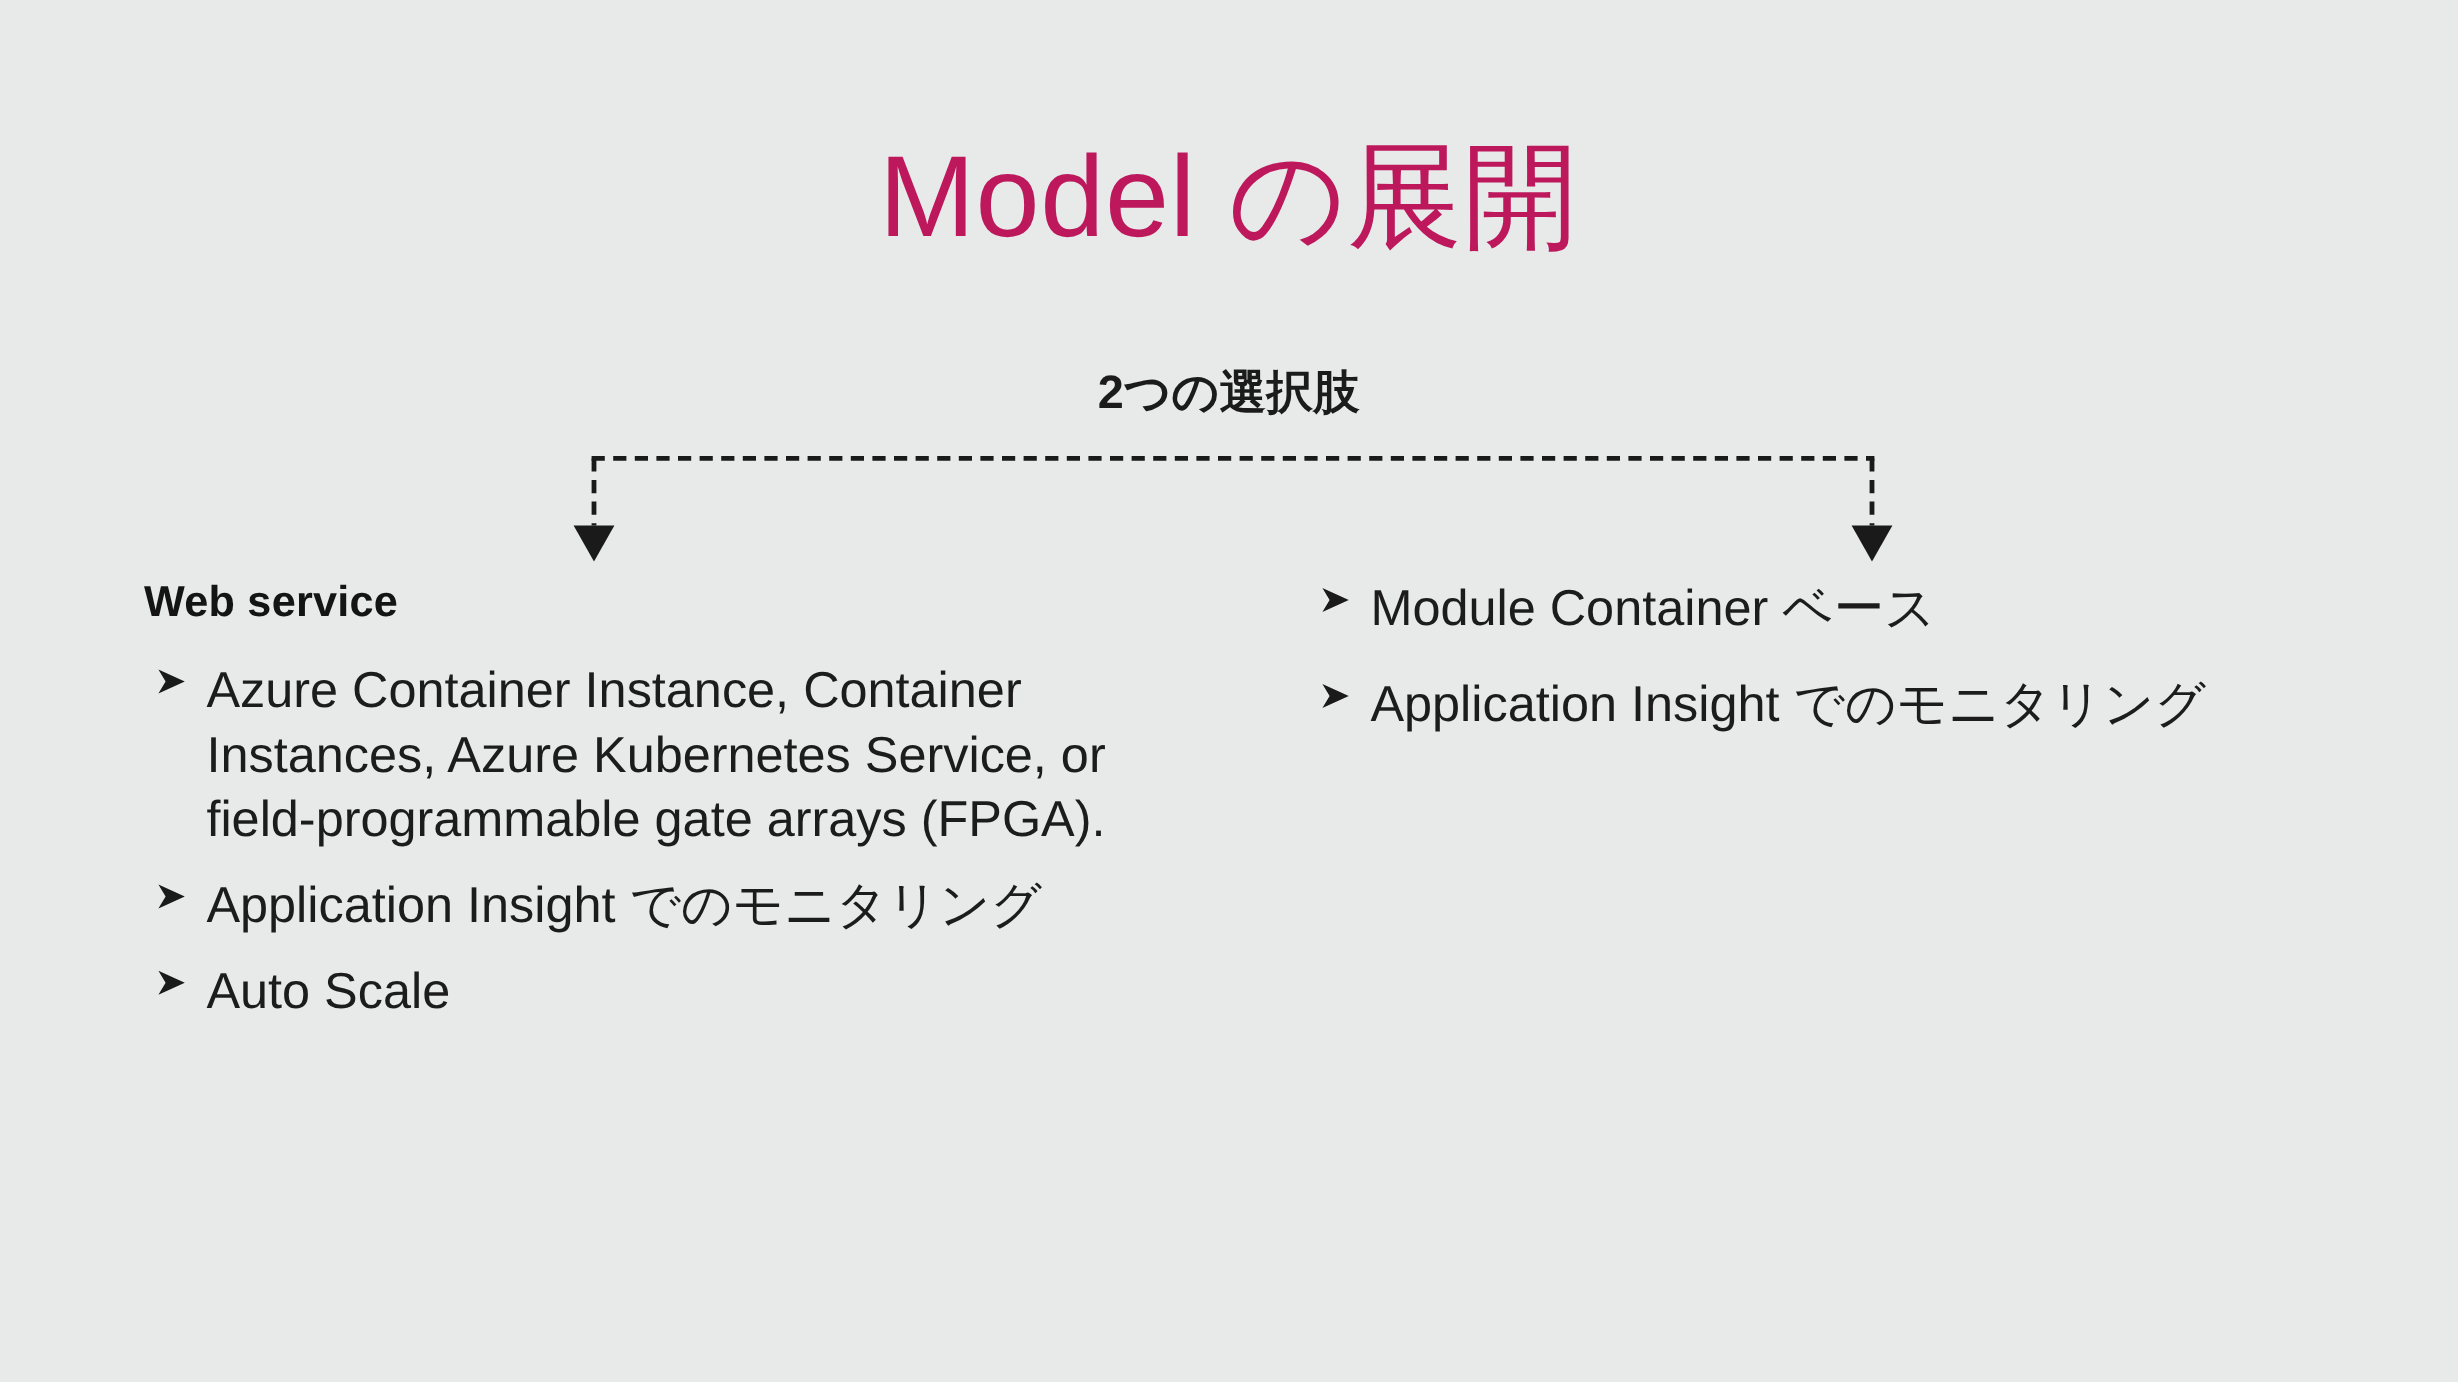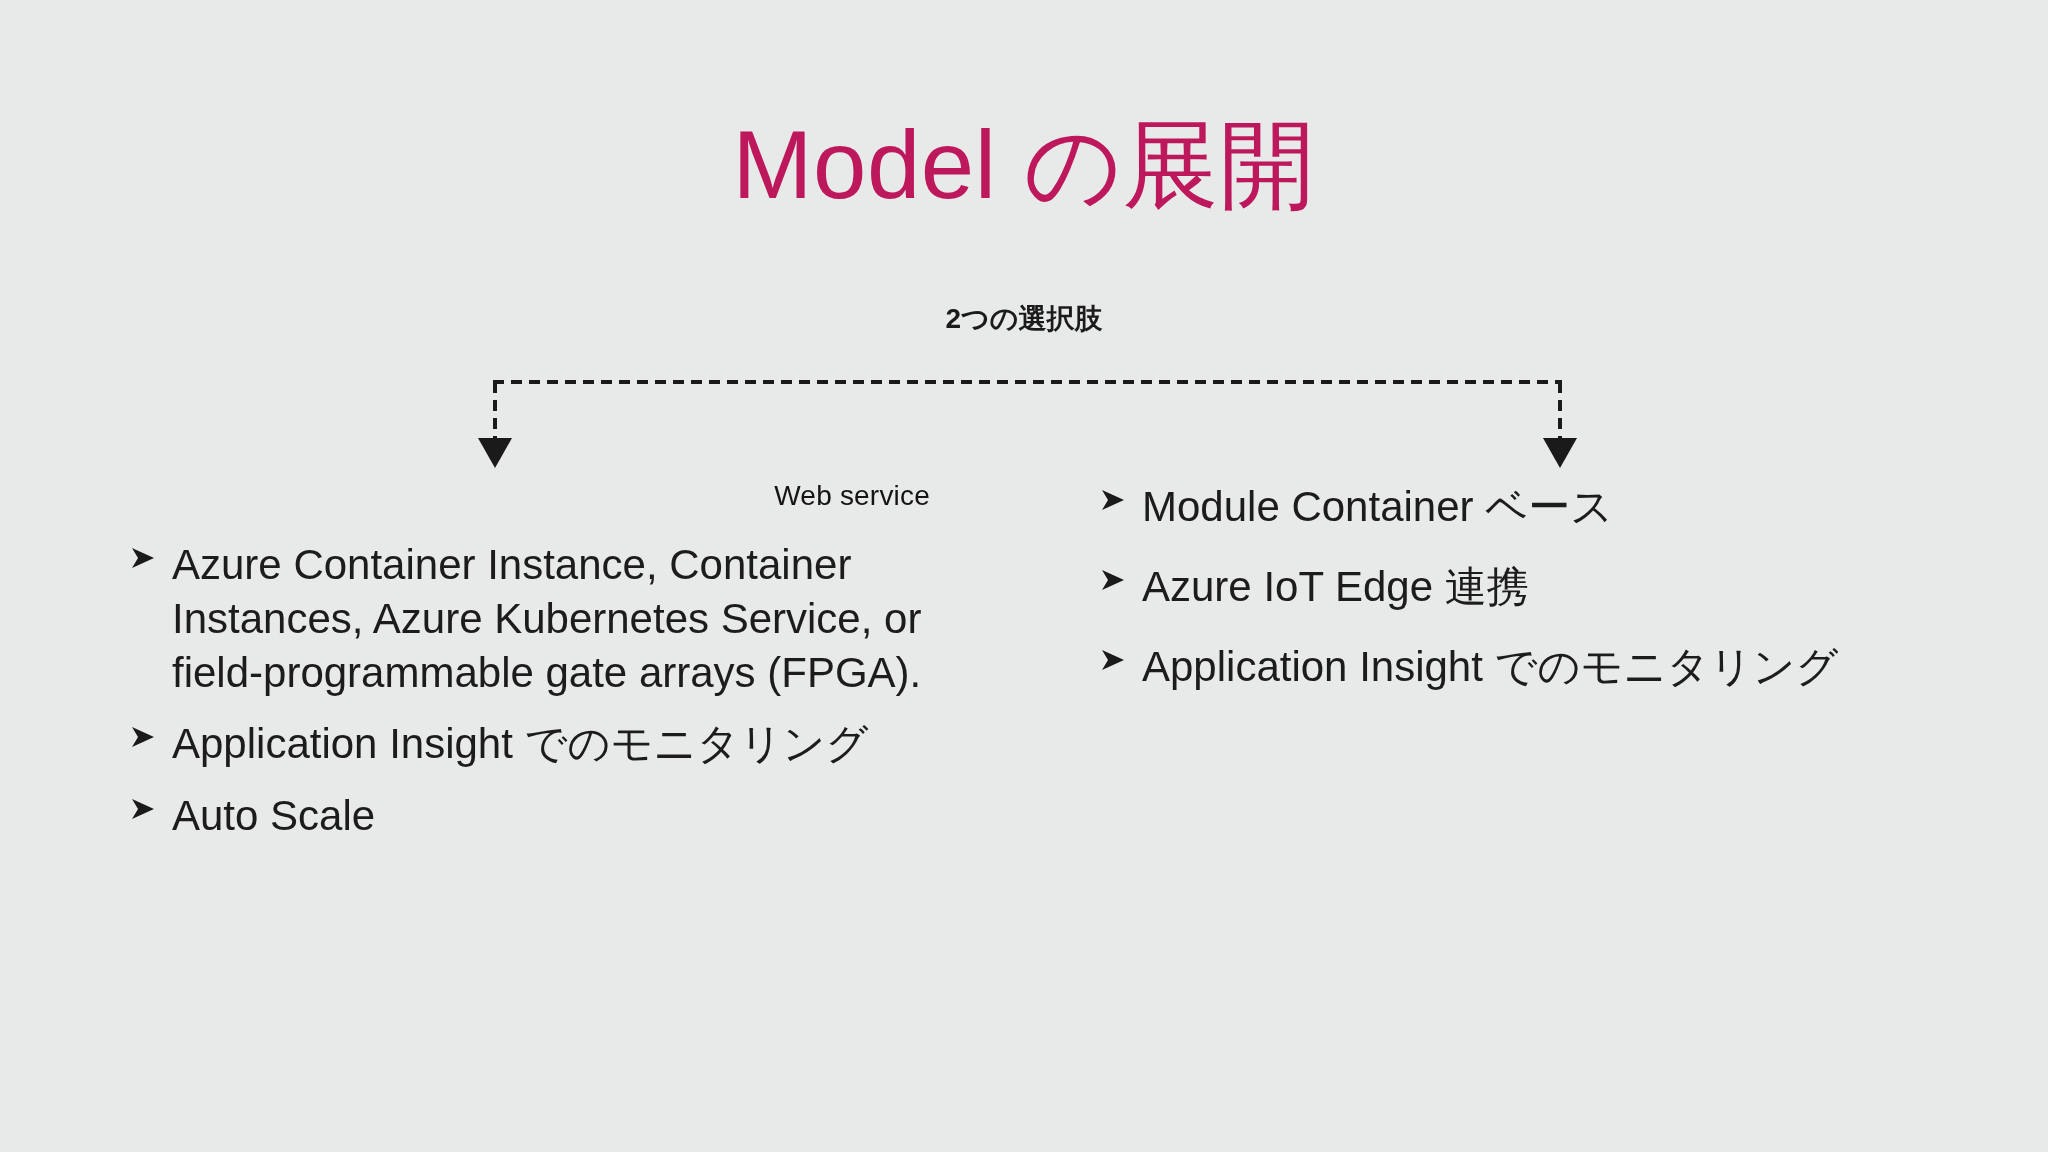--- a/index.html
+++ b/index.html
@@ -44,21 +44,21 @@
     white-space: nowrap;
   }
 
   
   #branch-label {
     position: absolute;
     left: 0;
     top: 300px;
     width: 2048px;
     text-align: center;
-    font-size: 28px;
+    font-size: 39px;
     font-weight: 600;
     color: #1b1b1b;
   }
 
   
   #bracket {
     position: absolute;
     left: 0;
     top: 360px;
     width: 2048px;
@@ -67,23 +67,23 @@
 
   
   .column {
     position: absolute;
     top: 480px;
   }
   #column-web  { left: 60px;   width: 870px; }
   #column-iot  { left: 1060px; width: 900px; }
 
   .col-heading {
-    font-size: 28px;
-    font-weight: 400;
-    text-align: right;
+    font-size: 36px;
+    font-weight: 700;
+    text-align: left;
     color: #141414;
     margin: 0 0 26px 0;
     letter-spacing: 0.2px;
   }
   #column-iot .col-heading { margin-bottom: 28px; }
 
   ul.bullets {
     list-style: none;
     margin: 0;
     padding: 0;
@@ -217,24 +217,18 @@
       <li>
         <svg class="bullet-glyph" viewBox="0 0 34 34" aria-hidden="true">
           <path d="M 6,7 L 28,17 L 6,27 L 12,17 Z" fill="#1a1a1a"></path>
         </svg>
         <span>Module Container ベース</span>
       </li>
       <li>
         <svg class="bullet-glyph" viewBox="0 0 34 34" aria-hidden="true">
           <path d="M 6,7 L 28,17 L 6,27 L 12,17 Z" fill="#1a1a1a"></path>
         </svg>
-        <span>Azure IoT Edge 連携</span>
-      </li>
-      <li>
-        <svg class="bullet-glyph" viewBox="0 0 34 34" aria-hidden="true">
-          <path d="M 6,7 L 28,17 L 6,27 L 12,17 Z" fill="#1a1a1a"></path>
-        </svg>
         <span>Application Insight でのモニタリング</span>
       </li>
     </ul>
   </div>
 
 </div>
 
 </body></html>

